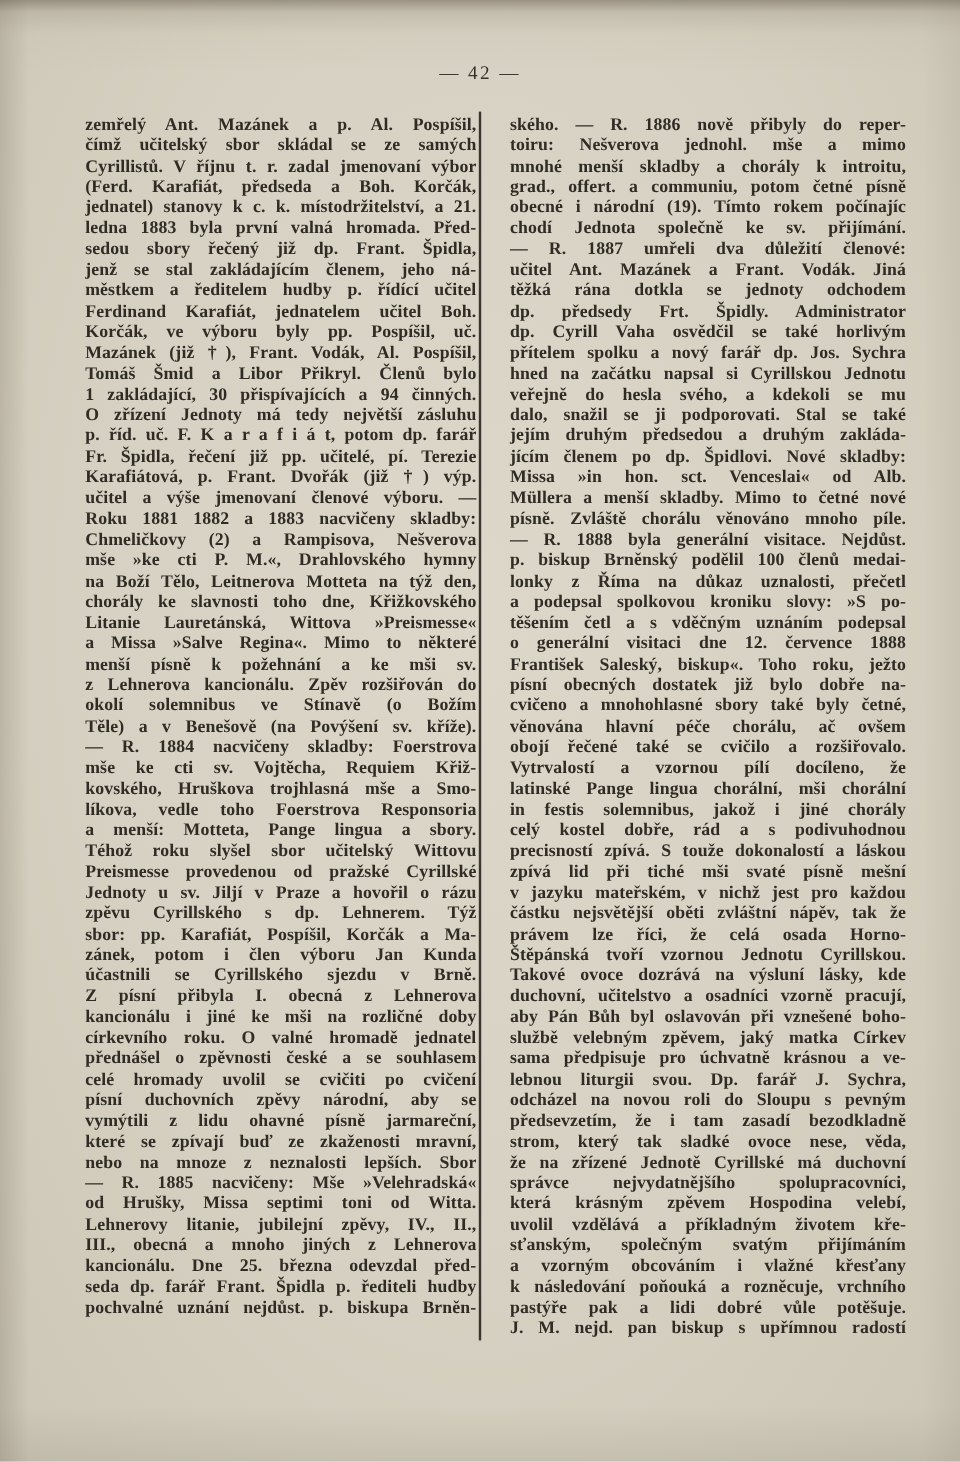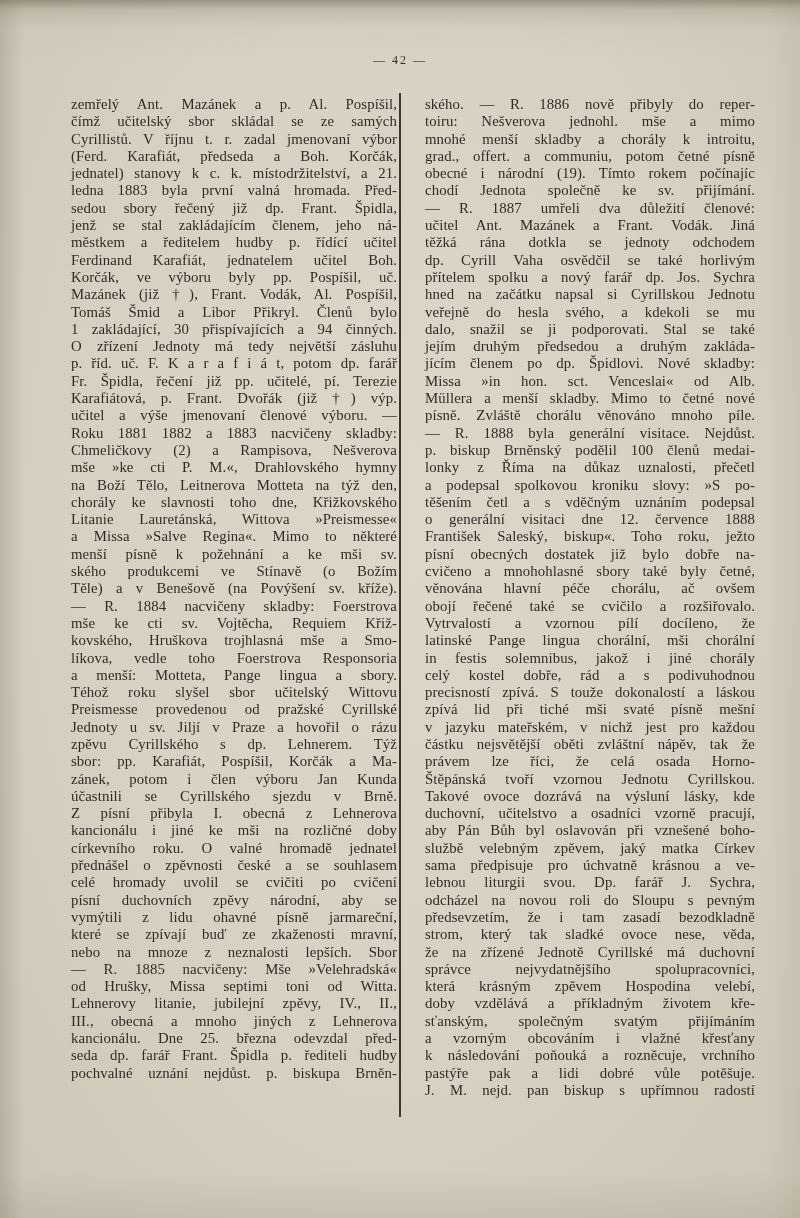--- a/index.html
+++ b/index.html
@@ -19,27 +19,28 @@
       linear-gradient(0deg, rgba(120,110,92,0.14) 0px, rgba(0,0,0,0) 46px),
       radial-gradient(ellipse at 50% 42%, #dcd7c9 0%, #d6d1c2 55%, #ccc6b6 100%);
     color: #2f2c25;
   }
   .page-number {
     position: absolute;
     top: 53px;
     left: 0;
     width: 800px;
     text-align: center;
-    font-size: 12px;
+    font-size: 16px;
     letter-spacing: 2px;
     color: #35322a;
   }
   .col {
     position: absolute;
     top: 96px;
+    font-weight: bold;
   }
   .col-left  { left: 71px;  width: 326px; }
   .col-right { left: 408px; width: 330px; margin-left: 17px; }
   .divider {
     position: absolute;
     left: 399px;
     top: 93px;
     width: 2px;
     height: 1024px;
     background: #3a362d;
@@ -82,21 +83,22 @@
       <div class="line">Karafiátová, p. Frant. Dvořák (již †) výp.</div>
       <div class="line">učitel a výše jmenovaní členové výboru. —</div>
       <div class="line">Roku 1881 1882 a 1883 nacvičeny skladby:</div>
       <div class="line">Chmeličkovy (2) a Rampisova, Nešverova</div>
       <div class="line">mše »ke cti P. M.«, Drahlovského hymny</div>
       <div class="line">na Boží Tělo, Leitnerova Motteta na týž den,</div>
       <div class="line">chorály ke slavnosti toho dne, Křižkovského</div>
       <div class="line">Litanie Lauretánská, Wittova »Preismesse«</div>
       <div class="line">a Missa »Salve Regina«. Mimo to některé</div>
       <div class="line">menší písně k požehnání a ke mši sv.</div>
-      <div class="line">ského produkcemi ve Stínavě (o Božím</div>
+      <div class="line">z Lehnerova kancionálu. Zpěv rozšiřován do</div>
+      <div class="line">okolí solemnibus ve Stínavě (o Božím</div>
       <div class="line">Těle) a v Benešově (na Povýšení sv. kříže).</div>
       <div class="line">— R. 1884 nacvičeny skladby: Foerstrova</div>
       <div class="line">mše ke cti sv. Vojtěcha, Requiem Křiž-</div>
       <div class="line">kovského, Hruškova trojhlasná mše a Smo-</div>
       <div class="line">líkova, vedle toho Foerstrova Responsoria</div>
       <div class="line">a menší: Motteta, Pange lingua a sbory.</div>
       <div class="line">Téhož roku slyšel sbor učitelský Wittovu</div>
       <div class="line">Preismesse provedenou od pražské Cyrillské</div>
       <div class="line">Jednoty u sv. Jiljí v Praze a hovořil o rázu</div>
       <div class="line">zpěvu Cyrillského s dp. Lehnerem. Týž</div>
@@ -126,20 +128,21 @@
   <div class="col col-right" id="col-right">
       <div class="line">ského. — R. 1886 nově přibyly do reper-</div>
       <div class="line">toiru: Nešverova jednohl. mše a mimo</div>
       <div class="line">mnohé menší skladby a chorály k introitu,</div>
       <div class="line">grad., offert. a communiu, potom četné písně</div>
       <div class="line">obecné i národní (19). Tímto rokem počínajíc</div>
       <div class="line">chodí Jednota společně ke sv. přijímání.</div>
       <div class="line">— R. 1887 umřeli dva důležití členové:</div>
       <div class="line">učitel Ant. Mazánek a Frant. Vodák. Jiná</div>
       <div class="line">těžká rána dotkla se jednoty odchodem</div>
+      <div class="line">dp. předsedy Frt. Špidly. Administrator</div>
       <div class="line">dp. Cyrill Vaha osvědčil se také horlivým</div>
       <div class="line">přítelem spolku a nový farář dp. Jos. Sychra</div>
       <div class="line">hned na začátku napsal si Cyrillskou Jednotu</div>
       <div class="line">veřejně do hesla svého, a kdekoli se mu</div>
       <div class="line">dalo, snažil se ji podporovati. Stal se také</div>
       <div class="line">jejím druhým předsedou a druhým zakláda-</div>
       <div class="line">jícím členem po dp. Špidlovi. Nové skladby:</div>
       <div class="line">Missa »in hon. sct. Venceslai« od Alb.</div>
       <div class="line">Müllera a menší skladby. Mimo to četné nové</div>
       <div class="line">písně. Zvláště chorálu věnováno mnoho píle.</div>
@@ -169,20 +172,20 @@
       <div class="line">aby Pán Bůh byl oslavován při vznešené boho-</div>
       <div class="line">službě velebným zpěvem, jaký matka Církev</div>
       <div class="line">sama předpisuje pro úchvatně krásnou a ve-</div>
       <div class="line">lebnou liturgii svou. Dp. farář J. Sychra,</div>
       <div class="line">odcházel na novou roli do Sloupu s pevným</div>
       <div class="line">předsevzetím, že i tam zasadí bezodkladně</div>
       <div class="line">strom, který tak sladké ovoce nese, věda,</div>
       <div class="line">že na zřízené Jednotě Cyrillské má duchovní</div>
       <div class="line">správce nejvydatnějšího spolupracovníci,</div>
       <div class="line">která krásným zpěvem Hospodina velebí,</div>
-      <div class="line">doby vzdělává a příkladným životem kře-</div>
+      <div class="line">uvolil vzdělává a příkladným životem kře-</div>
       <div class="line">sťanským, společným svatým přijímáním</div>
       <div class="line">a vzorným obcováním i vlažné křesťany</div>
       <div class="line">k následování poňouká a rozněcuje, vrchního</div>
       <div class="line">pastýře pak a lidi dobré vůle potěšuje.</div>
       <div class="line">J. M. nejd. pan biskup s upřímnou radostí</div>
     </div>
 </div>
 
 </body></html>

